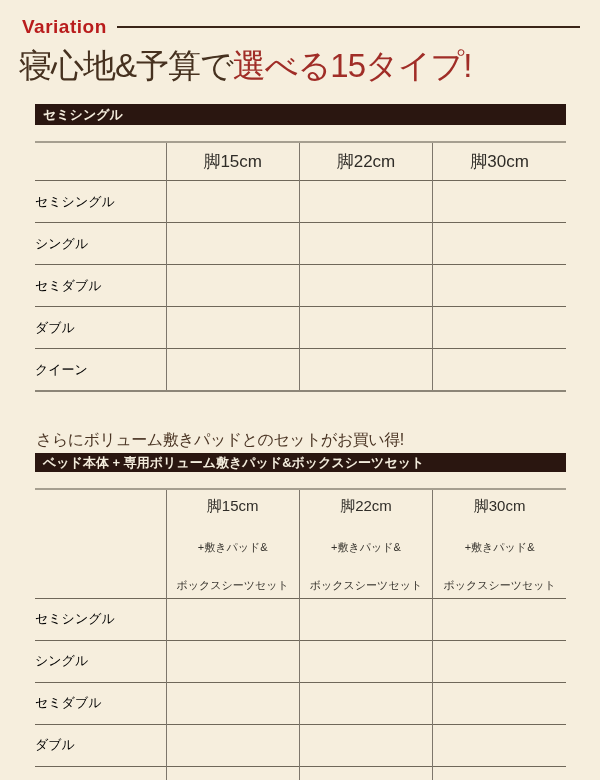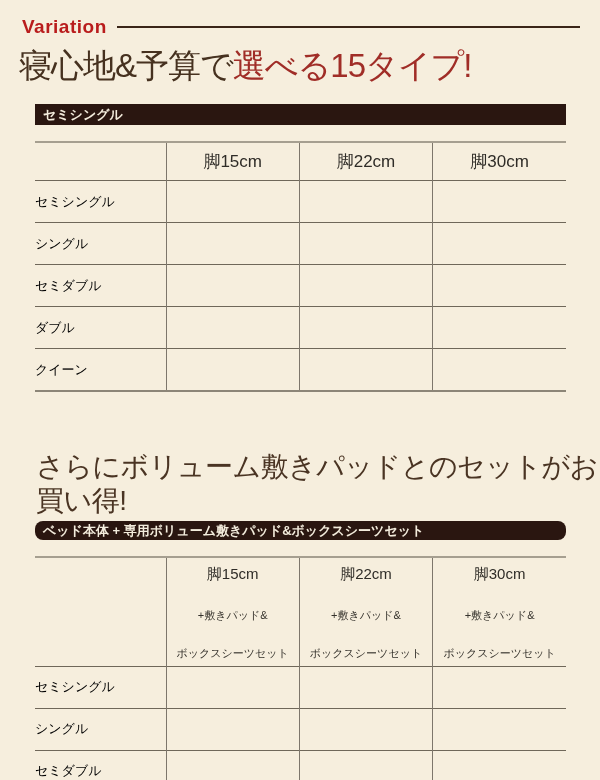--- a/index.html
+++ b/index.html
@@ -51,21 +51,20 @@
     color: #f3ecdc;
     font-size: 13px;
     font-weight: bold;
     padding-left: 8px;
     box-sizing: border-box;
   }
   .section-bar.thin {
     margin-top: 4px;
     height: 19px;
     line-height: 19px;
-    border-radius: 8px;
   }
 
   
   .price-table {
     width: 531px;
     margin: 16px 0 0 35px;
     border-collapse: collapse;
     table-layout: fixed;
     border-top: 2px solid #a69f90;
     border-bottom: 2px solid #8c8577;
@@ -85,22 +84,22 @@
   .price-table tbody td { height: 41px; }
   .row-label { font-size: 13px; color: #000000; }
 
   
   .price-table.set-table thead th { height: auto; padding: 6px 0 5px; }
   .h-size { display: block; font-size: 15px; line-height: 1.3; }
   .h-sub  { display: block; font-size: 11px; line-height: 1.3; color: #35322c; margin-top: 24px; }
 
   
   .sub-title {
-    margin: 58px 0 0 36px;
-    font-size: 28px;
+    margin: 38px 0 0 36px;
+    font-size: 16px;
     font-weight: 500;
     color: #4a3423;
     line-height: 1.2;
     letter-spacing: -0.5px;
   }
 </style>
 </head>
 <body>
 
 <div class="variation-row">

